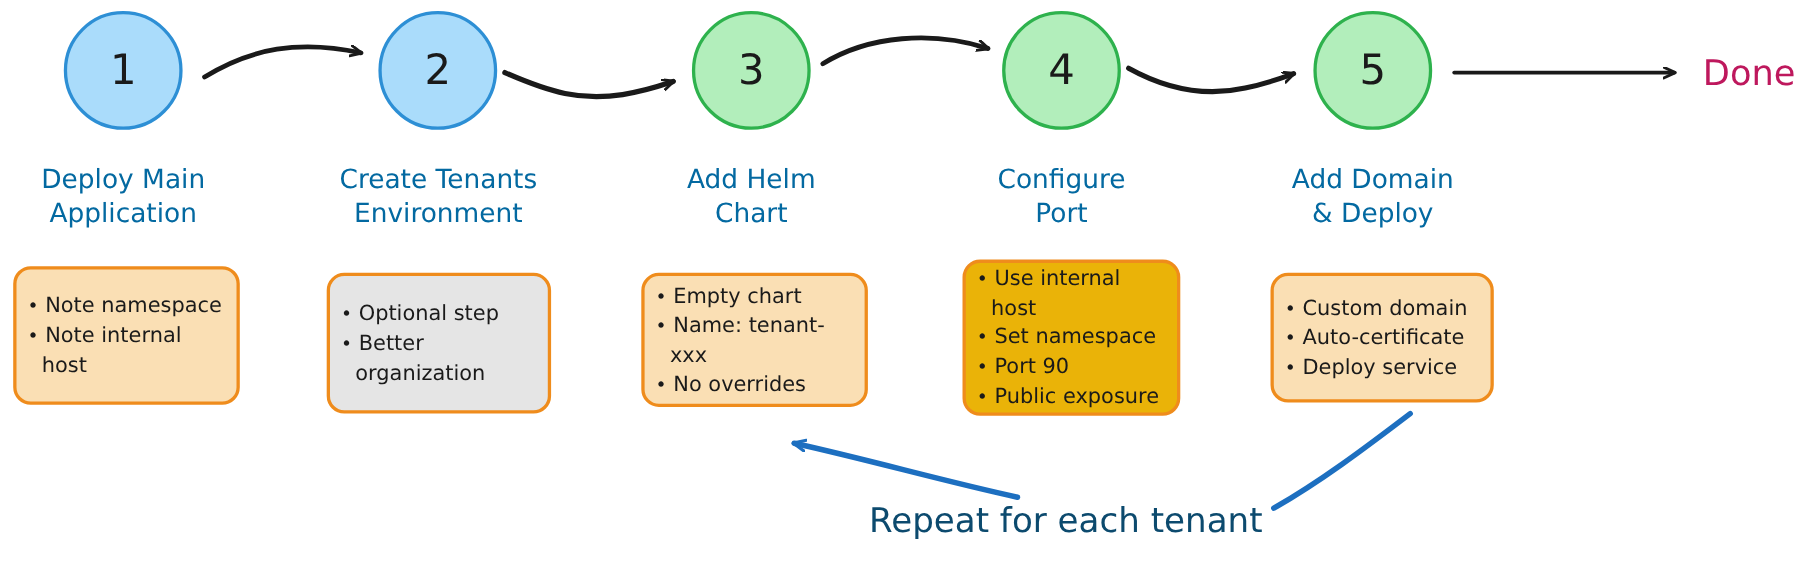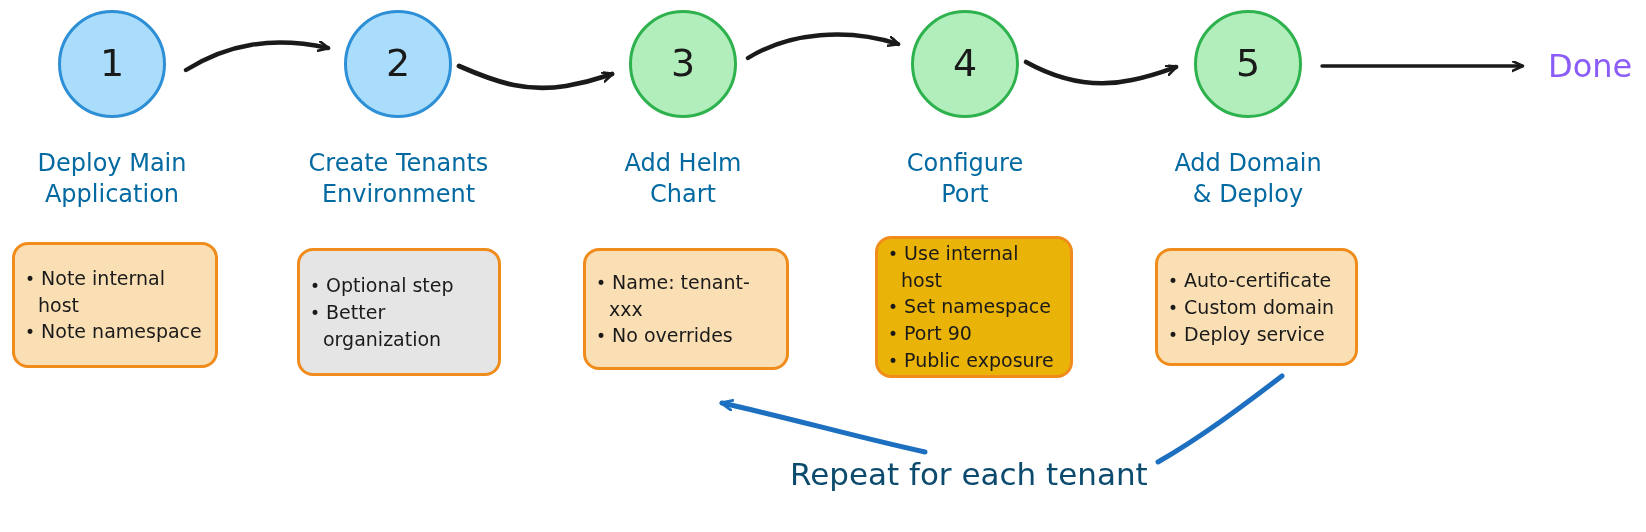--- a/index.html
+++ b/index.html
@@ -121,22 +121,22 @@
 
 <div id="overlay">
 
   <div class="node-circle" style="left:58px; top:10px; width:108px; height:108px; background:#aadcfb; border:3.5px solid #2d8fd5;">
     <span class="num">1</span>
   </div>
   <div class="node-label" style="left:12px; top:148px; width:200px;">Deploy Main
 Application</div>
   <div class="note-box" style="left:12px; top:242px; width:206px; height:126px; background:#fadfb4; border:3px solid #ef8c1c;">
     <ul class="note-list">
+      <li><span class="bullet">•</span> <span>Note namespace</span></li>
       <li><span class="bullet">•</span> <span>Note internal host</span></li>
-      <li><span class="bullet">•</span> <span>Note namespace</span></li>
     </ul>
   </div>
 
   <div class="node-circle" style="left:344px; top:10px; width:108px; height:108px; background:#aadcfb; border:3.5px solid #2d8fd5;">
     <span class="num">2</span>
   </div>
   <div class="node-label" style="left:296px; top:148px; width:205px;">Create Tenants
 Environment</div>
   <div class="note-box" style="left:297px; top:248px; width:204px; height:128px; background:#e5e5e5; border:3px solid #ef8c1c;">
     <ul class="note-list">
@@ -145,20 +145,21 @@
     </ul>
   </div>
 
   <div class="node-circle" style="left:629px; top:10px; width:108px; height:108px; background:#b2eebb; border:3.5px solid #2eb24d;">
     <span class="num">3</span>
   </div>
   <div class="node-label" style="left:583px; top:148px; width:200px;">Add Helm
 Chart</div>
   <div class="note-box" style="left:583px; top:248px; width:206px; height:122px; background:#fadfb4; border:3px solid #ef8c1c;">
     <ul class="note-list">
+      <li><span class="bullet">•</span> <span>Empty chart</span></li>
       <li><span class="bullet">•</span> <span>Name: tenant-xxx</span></li>
       <li><span class="bullet">•</span> <span>No overrides</span></li>
     </ul>
   </div>
 
   <div class="node-circle" style="left:911px; top:10px; width:108px; height:108px; background:#b2eebb; border:3.5px solid #2eb24d;">
     <span class="num">4</span>
   </div>
   <div class="node-label" style="left:865px; top:148px; width:200px;">Configure
 Port</div>
@@ -171,23 +172,23 @@
     </ul>
   </div>
 
   <div class="node-circle" style="left:1194px; top:10px; width:108px; height:108px; background:#b2eebb; border:3.5px solid #2eb24d;">
     <span class="num">5</span>
   </div>
   <div class="node-label" style="left:1148px; top:148px; width:200px;">Add Domain
 &amp; Deploy</div>
   <div class="note-box" style="left:1155px; top:248px; width:203px; height:118px; background:#fadfb4; border:3px solid #ef8c1c;">
     <ul class="note-list">
+      <li><span class="bullet">•</span> <span>Custom domain</span></li>
       <li><span class="bullet">•</span> <span>Auto-certificate</span></li>
-      <li><span class="bullet">•</span> <span>Custom domain</span></li>
       <li><span class="bullet">•</span> <span>Deploy service</span></li>
     </ul>
   </div>
 
-  <div class="done-text" style="left:1548px; top:50px; color:#8b5cf6;">Done</div>
+  <div class="done-text" style="left:1548px; top:50px; color:#be185d;">Done</div>
 
   <div class="repeat-text" style="left:790px; top:459px; color:#0c4a6e;">Repeat for each tenant</div>
 
 </div>
 
 </body></html>

